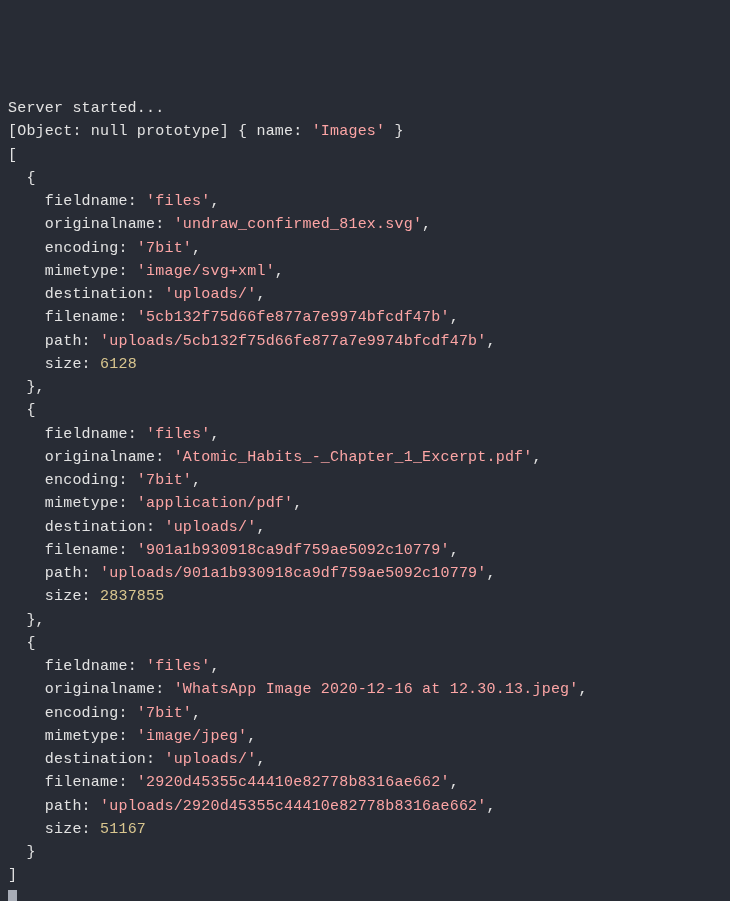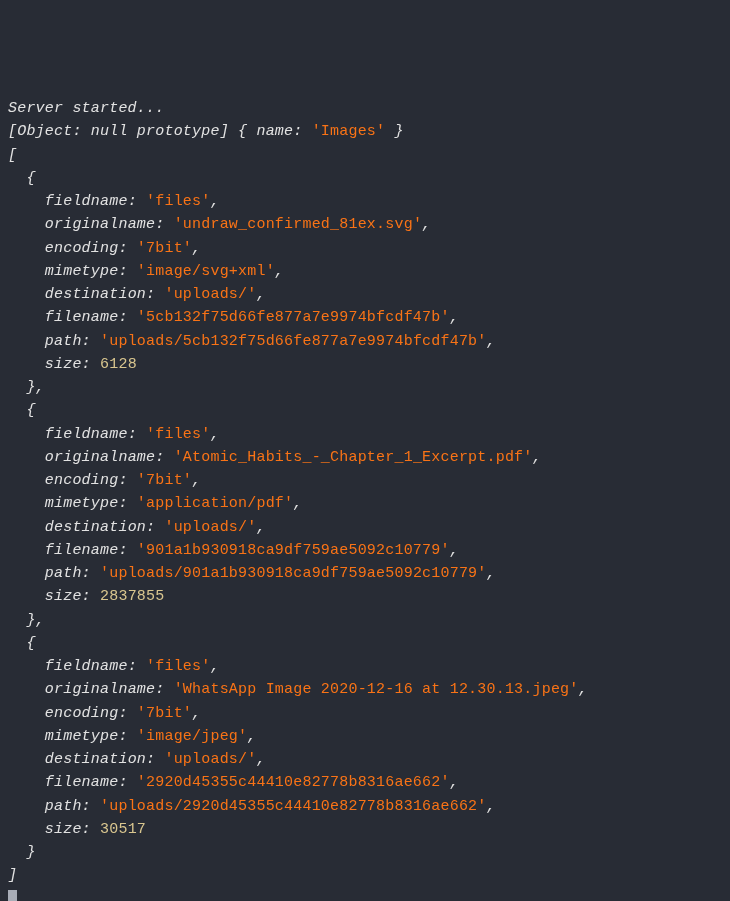--- a/index.html
+++ b/index.html
@@ -12,22 +12,22 @@
       color: #e2e2e2;
       font-family: "Menlo", "Monaco", "Consolas", "Courier New", monospace;
       font-size: 15px;
       line-height: 1.55;
       padding: 4px 8px;
       width: 730px;
       min-height: 901px;
       white-space: pre;
       letter-spacing: 0.2px;
     }
-    .white { color: #e2e2e2; font-style: italic; }
-    .green { color: #f97316; }
+    .white { color: #e2e2e2; }
+    .green { color: #fca5a5; }
     .yellow { color: #d9c68f; text-align: right; }
     .cursor {
       display: inline-block;
       width: 9px;
       height: 18px;
       background: #a8adb7;
       vertical-align: text-bottom;
     }
   </style>
 </head>
@@ -59,19 +59,19 @@
     <span class="white">size: </span><span class="yellow">2837855</span>
   <span class="white">},</span>
   <span class="white">{</span>
     <span class="white">fieldname: </span><span class="green">'files'</span><span class="white">,</span>
     <span class="white">originalname: </span><span class="green">'WhatsApp Image 2020-12-16 at 12.30.13.jpeg'</span><span class="white">,</span>
     <span class="white">encoding: </span><span class="green">'7bit'</span><span class="white">,</span>
     <span class="white">mimetype: </span><span class="green">'image/jpeg'</span><span class="white">,</span>
     <span class="white">destination: </span><span class="green">'uploads/'</span><span class="white">,</span>
     <span class="white">filename: </span><span class="green">'2920d45355c44410e82778b8316ae662'</span><span class="white">,</span>
     <span class="white">path: </span><span class="green">'uploads/2920d45355c44410e82778b8316ae662'</span><span class="white">,</span>
-    <span class="white">size: </span><span class="yellow">30517</span>
+    <span class="white">size: </span><span class="yellow">51167</span>
   <span class="white">}</span>
 <span class="white">]</span>
 <span class="cursor"></span></div>
 
 
 
 
 </body></html>

